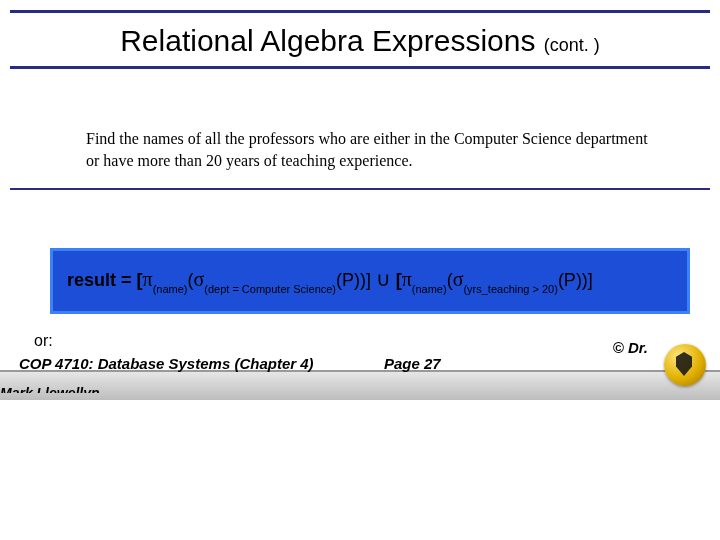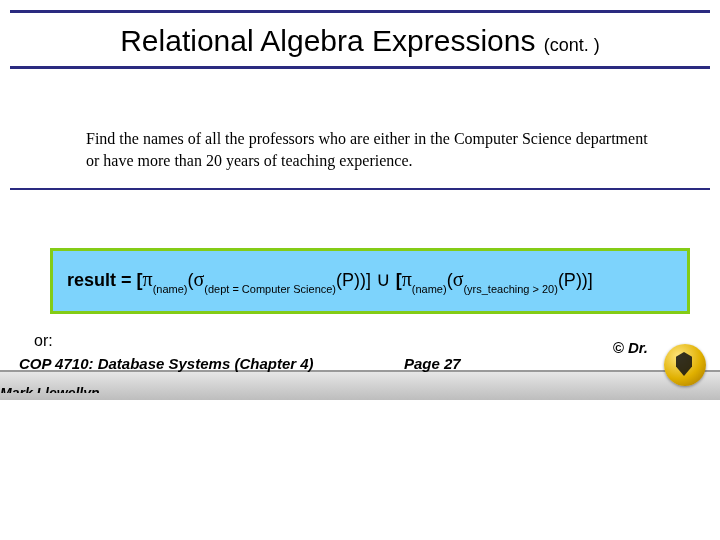--- a/index.html
+++ b/index.html
@@ -68,22 +68,22 @@
     text-decoration: underline;
     color: #000;
   }
   .section1-label {
     position: absolute;
     left: 34px; top: 208px;
   }
   .exprbox {
     position: absolute;
     left: 50px; right: 30px;
-    border: 3px solid #84cc16;
-    background: #7dd3fc;
+    border: 3px solid #3b82f6;
+    background: #1d4ed8;
     padding: 16px 10px 18px 14px;
     font-family: Arial, Helvetica, sans-serif;
     color: #000;
   }
   .box1 { top: 248px; }
   .expr {
     font-size: 18px;
     white-space: nowrap;
   }
   .pi, .sigma, .cup {
@@ -119,21 +119,21 @@
     left: 8px; bottom: 28px;
     font-family: Arial, Helvetica, sans-serif;
     font-size: 15px;
     font-weight: bold;
     font-style: italic;
     color: #000;
     margin-left: 11px;
   }
   .footer-page {
     position: absolute;
-    left: 404px; bottom: 28px;
+    left: 384px; bottom: 28px;
     font-family: Arial, Helvetica, sans-serif;
     font-size: 15px;
     font-weight: bold;
     font-style: italic;
   }
   .footer-right {
     position: absolute;
     right: 72px; bottom: 44px;
     font-family: Arial, Helvetica, sans-serif;
     font-size: 15px;

